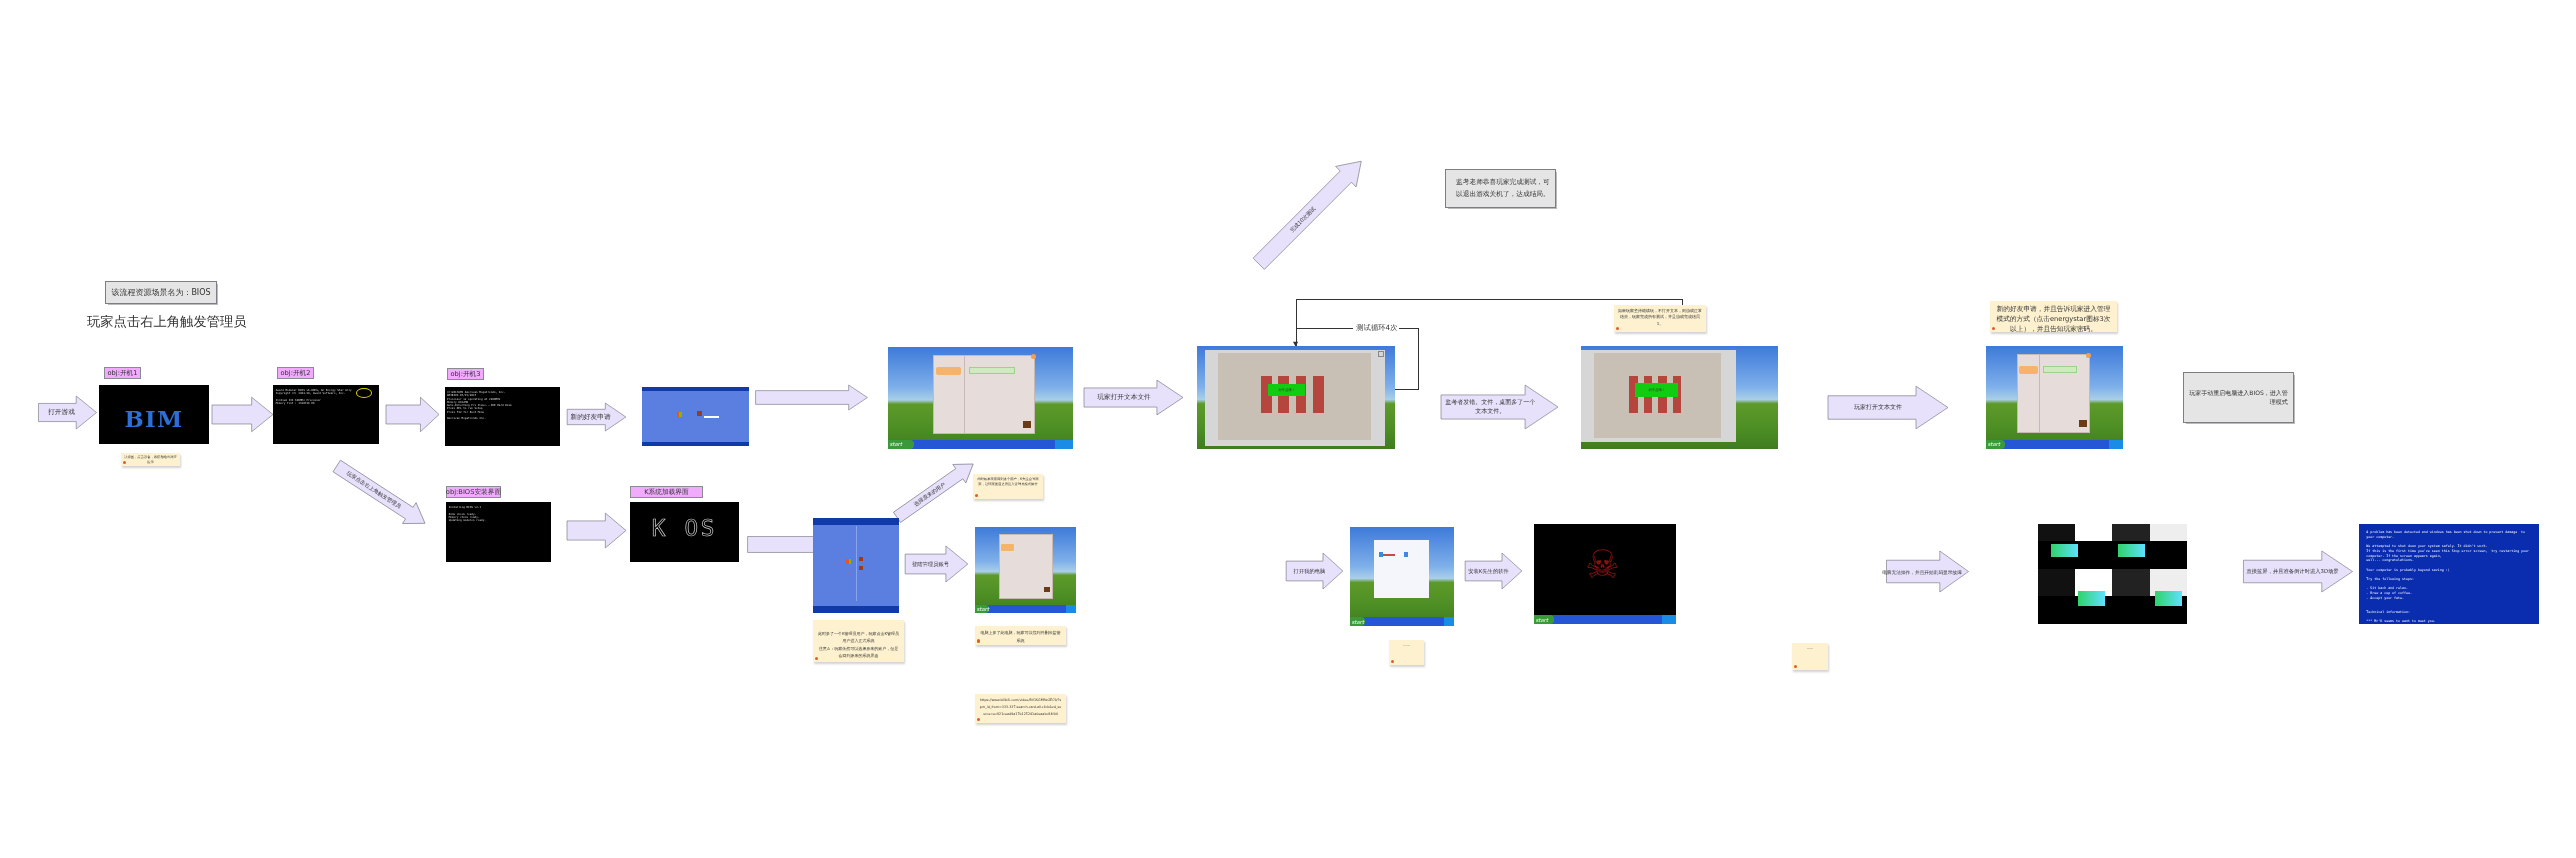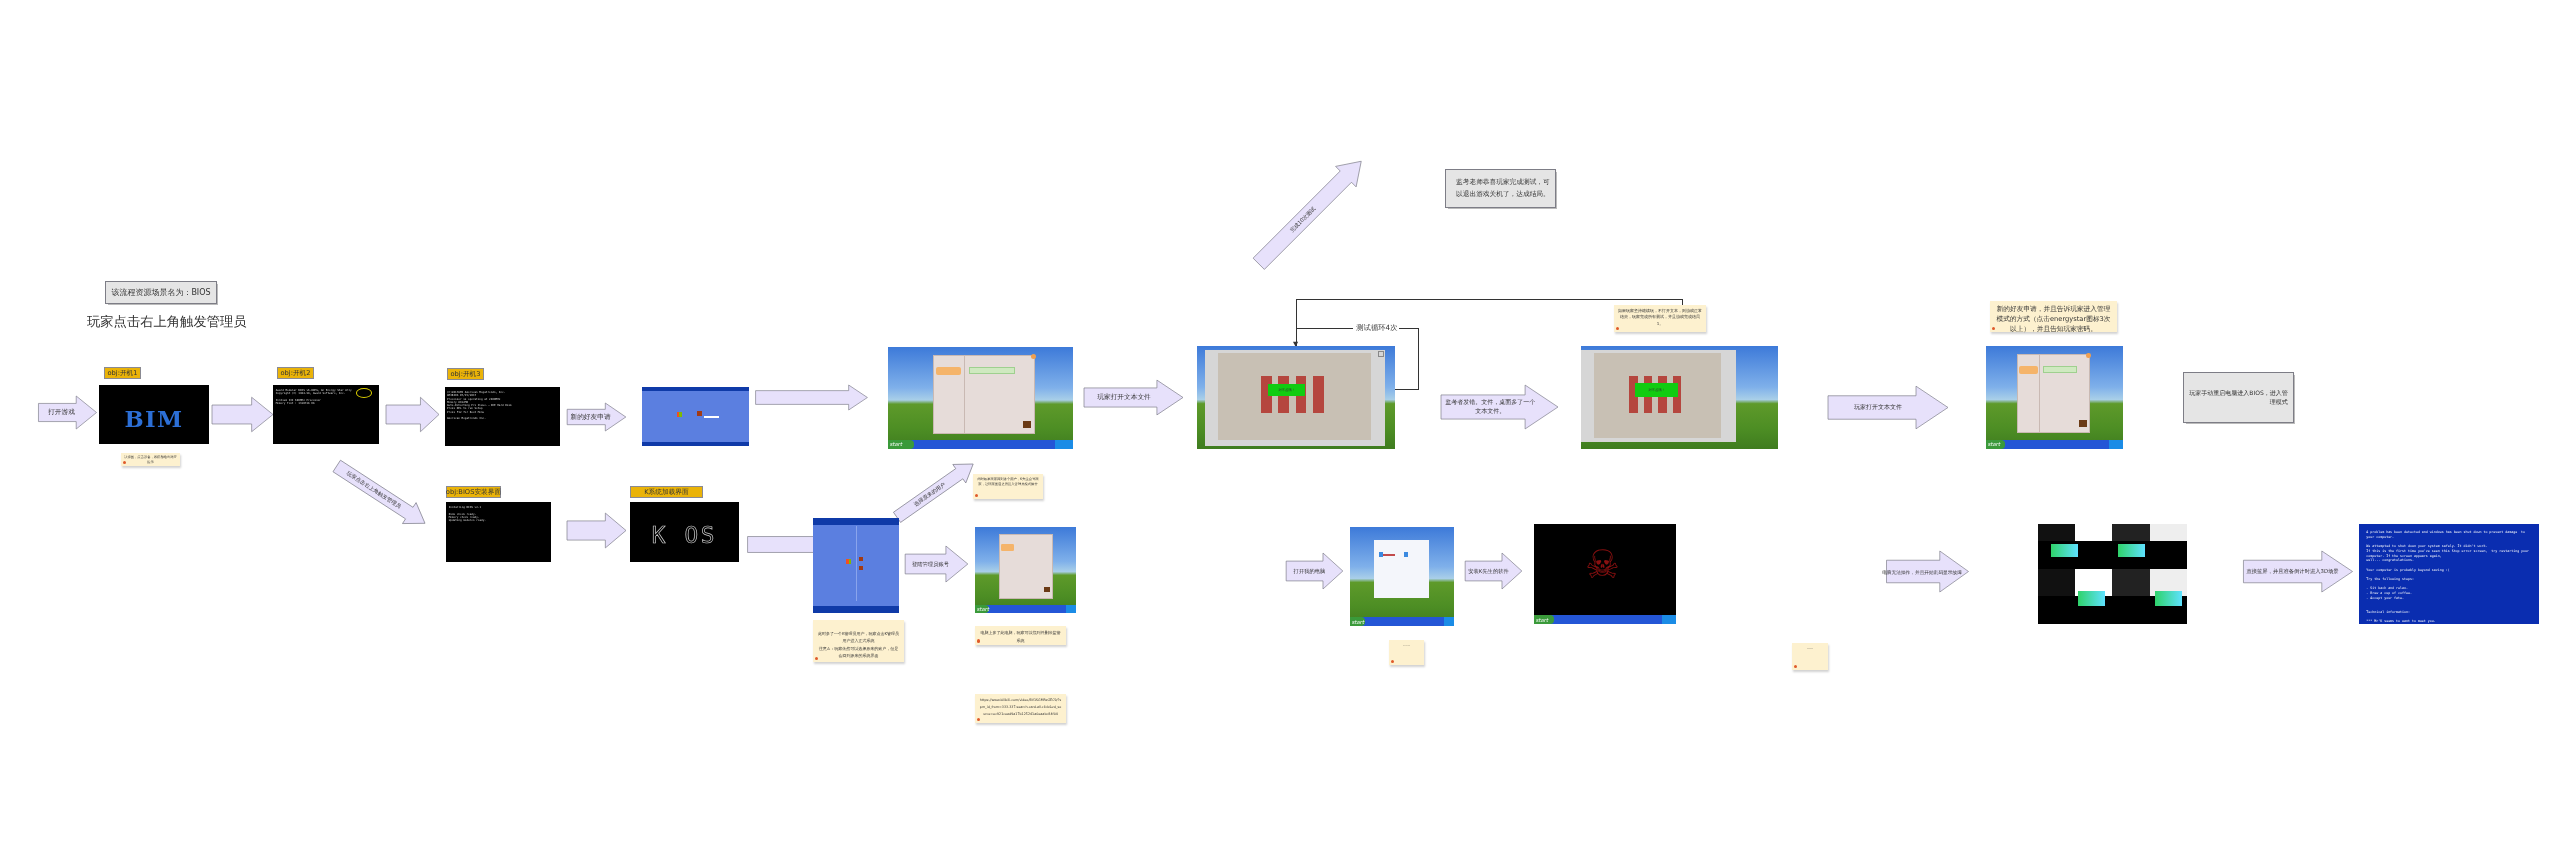--- a/index.html
+++ b/index.html
@@ -1,19 +1,19 @@
 <!DOCTYPE html>
 <html style="font-size:10.7px"><head>
 <meta charset="utf-8">
 <style>
   html,body{margin:0;padding:0;background:#ffffff;}
   body{width:2576px;height:858px;position:relative;overflow:hidden;font-family:"DejaVu Sans","Liberation Sans",sans-serif;color:#333;}
   .abs{position:absolute;}
   .box{position:absolute;background:#e5e5e5;border:0.7px solid #7d7d86;box-shadow:0.7px 0.7px 0.7px #bbb;display:flex;align-items:center;justify-content:center;text-align:right;font-size:8px;color:#333;box-sizing:border-box;padding:2.7px 5.3px;}
-  .tag{position:absolute;background:#eab308;border:0.7px solid #8a8a92;font-size:6.7px;display:flex;align-items:center;justify-content:center;box-sizing:border-box;white-space:nowrap;}
+  .tag{position:absolute;background:#f0abfc;border:0.7px solid #8a8a92;font-size:6.7px;display:flex;align-items:center;justify-content:center;box-sizing:border-box;white-space:nowrap;}
   .note{position:absolute;background:#fdf1cf;box-shadow:1.3px 2px 2px rgba(0,0,0,0.18);font-size:6px;line-height:9.3px;text-align:center;color:#333;box-sizing:border-box;padding:2.7px 4px 6.7px 4px;}
   .note .dot{position:absolute;left:2px;bottom:2px;width:3.3px;height:3.3px;border-radius:50%;background:#e05a2a;}
   .arrow{position:absolute;}
   .arrow svg{position:absolute;left:0;top:0;overflow:visible;}
   .arrow .lbl{position:absolute;display:flex;align-items:center;justify-content:center;font-size:6.7px;color:#333;text-align:center;white-space:nowrap;}
   .screen{position:absolute;overflow:hidden;box-sizing:border-box;}
   .black{background:#000;}
   .bim{color:#2c6fd6;font-family:"DejaVu Serif",serif;font-weight:bold;font-size:22.7px;letter-spacing:1.3px;position:absolute;left:0;right:0;top:21.3px;text-align:center;background:repeating-linear-gradient(#000 0 1.3px,transparent 1.3px 3.3px);-webkit-background-clip:text;}
   .mono{font-family:"DejaVu Sans Mono",monospace;color:#ddd;font-size:2.7px;line-height:3.3px;white-space:pre;position:absolute;}
   .xp-bg{background:linear-gradient(180deg,#3d7ad9 0%,#7fb0ea 40%,#a9cfe8 52%,#5e9a2a 56%,#4d8e24 80%,#3f7c1f 100%);}
@@ -216,21 +216,21 @@
 </div>
 
 <div class="arrow" style="left:567px;top:513px;width:59px;height:35px;">
     <svg width="59" height="35" viewBox="0 0 88 52">
       <polygon points="0,11.7 57.2,11.7 57.2,0 88,26 57.2,52 57.2,40.3 0,40.3" fill="#e7e1fb" stroke="#7a7a86" stroke-width="1"></polygon>
     </svg>
   </div>
 
 <div class="tag" style="left:630px;top:486px;width:73px;height:12px;">K系统加载界面</div>
 <div class="screen black" style="left:630px;top:502px;width:109px;height:60px;">
-  <div class="abs" style="left:0;right:0;top:13.3px;text-align:center;font-family:'DejaVu Sans Mono',monospace;font-size:22.7px;color:#000;-webkit-text-stroke:0.7px #ccc;letter-spacing:2.7px;margin-top:7px;">K OS</div>
+  <div class="abs" style="left:0;right:0;top:13.3px;text-align:center;font-family:'DejaVu Sans Mono',monospace;font-size:22.7px;color:#000;-webkit-text-stroke:0.7px #ccc;letter-spacing:2.7px;">K OS</div>
 </div>
 
 <div class="arrow" style="left:747px;top:530px;width:100px;height:29px;">
     <svg width="100" height="29" viewBox="0 0 150 44">
       <polygon points="0,9.899999999999999 117,9.899999999999999 117,0 150,22 117,44 117,34.1 0,34.1" fill="#e7e1fb" stroke="#7a7a86" stroke-width="1"></polygon>
     </svg>
   </div>
 
 <div class="arrow" style="left:897px;top:506px;width:93px;height:22.7px;transform:rotate(-35deg);transform-origin:0 50%;">
     <svg width="93" height="22.7" viewBox="0 0 140 34">

